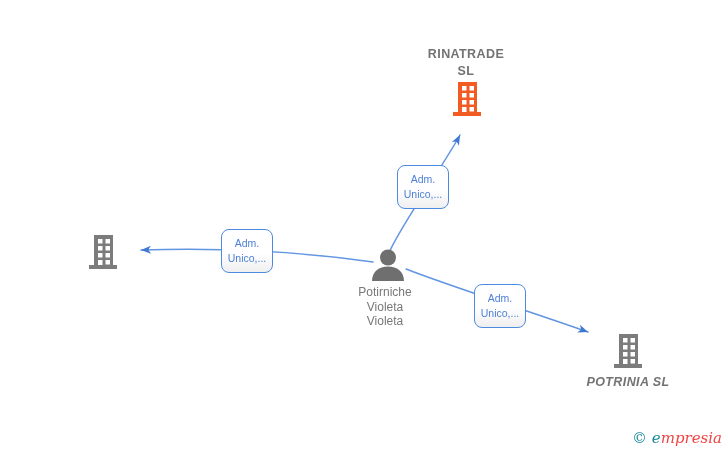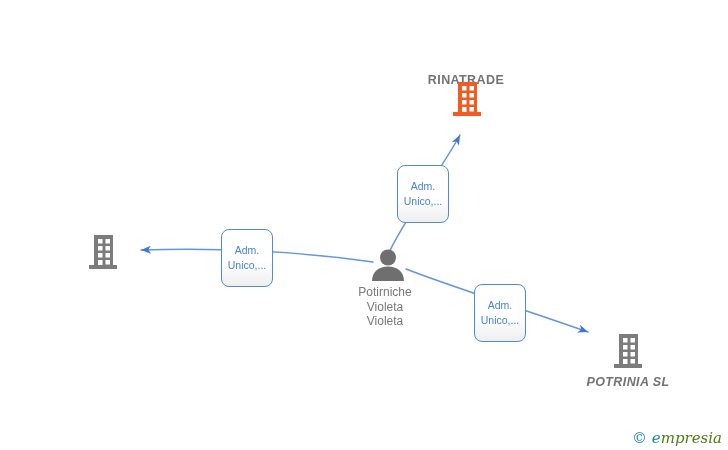--- a/index.html
+++ b/index.html
@@ -14,53 +14,53 @@
     white-space:nowrap;
   }
   .company-label{
     font-weight:bold;font-size:12.5px;line-height:17px;color:#737373;
     letter-spacing:.4px;
   }
   .person-label{
     font-weight:normal;font-size:12px;line-height:14.5px;color:#787878;
   }
   .edge-label{
-    position:absolute;width:46px;padding:13px 2px;
+    position:absolute;width:46px;padding:6px 2px;
     border:1.5px solid #4d8be0;border-radius:8px;
     background:linear-gradient(180deg,#ffffff 55%,#efefef 100%);
     color:#4d7fd6;font-size:10.5px;line-height:15px;text-align:center;
     cursor:pointer;white-space:nowrap;
   }
   .watermark{
     position:absolute;right:6px;bottom:3px;
     font-family:"DejaVu Serif",serif;font-style:italic;font-size:15px;
     cursor:pointer;white-space:nowrap;
   }
   .wm-teal{color:#1b8a99;}
-  .wm-orange{color:#4d7c0f;}
+  .wm-orange{color:#ef4444;}
 </style>
 </head>
 <body>
 
 <div class="stage">
 
   <svg class="edges">
     <defs>
       <marker id="arrowhead" markerUnits="userSpaceOnUse" markerWidth="12" markerHeight="10" refX="10" refY="5" orient="auto">
         <path d="M0,1 L10,5 L0,9 L2.8,5 Z" fill="#3e77d3"></path>
       </marker>
     </defs>
     <g fill="none" stroke-width="1.5" stroke-linecap="round" stroke="#6295e2">
       <path d="M373,262 C310,253 235,247 141,250" marker-end="url(#arrowhead)"></path>
       <path d="M389,253 C398,230 448,158 460,135" marker-end="url(#arrowhead)"></path>
       <path d="M406,269 C455,288 535,313 588,332" marker-end="url(#arrowhead)"></path>
     </g>
   </svg>
 
-  <div class="node-label company-label" style="left:466px;top:46px;margin-top:26px;">
+  <div class="node-label company-label" style="left:466px;top:46px;">
     <div>RINATRADE</div>
     <div>SL</div>
   </div>
   <svg class="icon" style="left:450px;top:81px;" width="34" height="36" viewBox="0 0 34 36">
     <g fill="#f25c22">
       <rect x="3" y="31" width="28" height="4"></rect>
       <rect x="8" y="1" width="19" height="31"></rect>
     </g>
     <g fill="#ffffff">
       <rect x="12" y="5" width="4.5" height="4.5"></rect>

